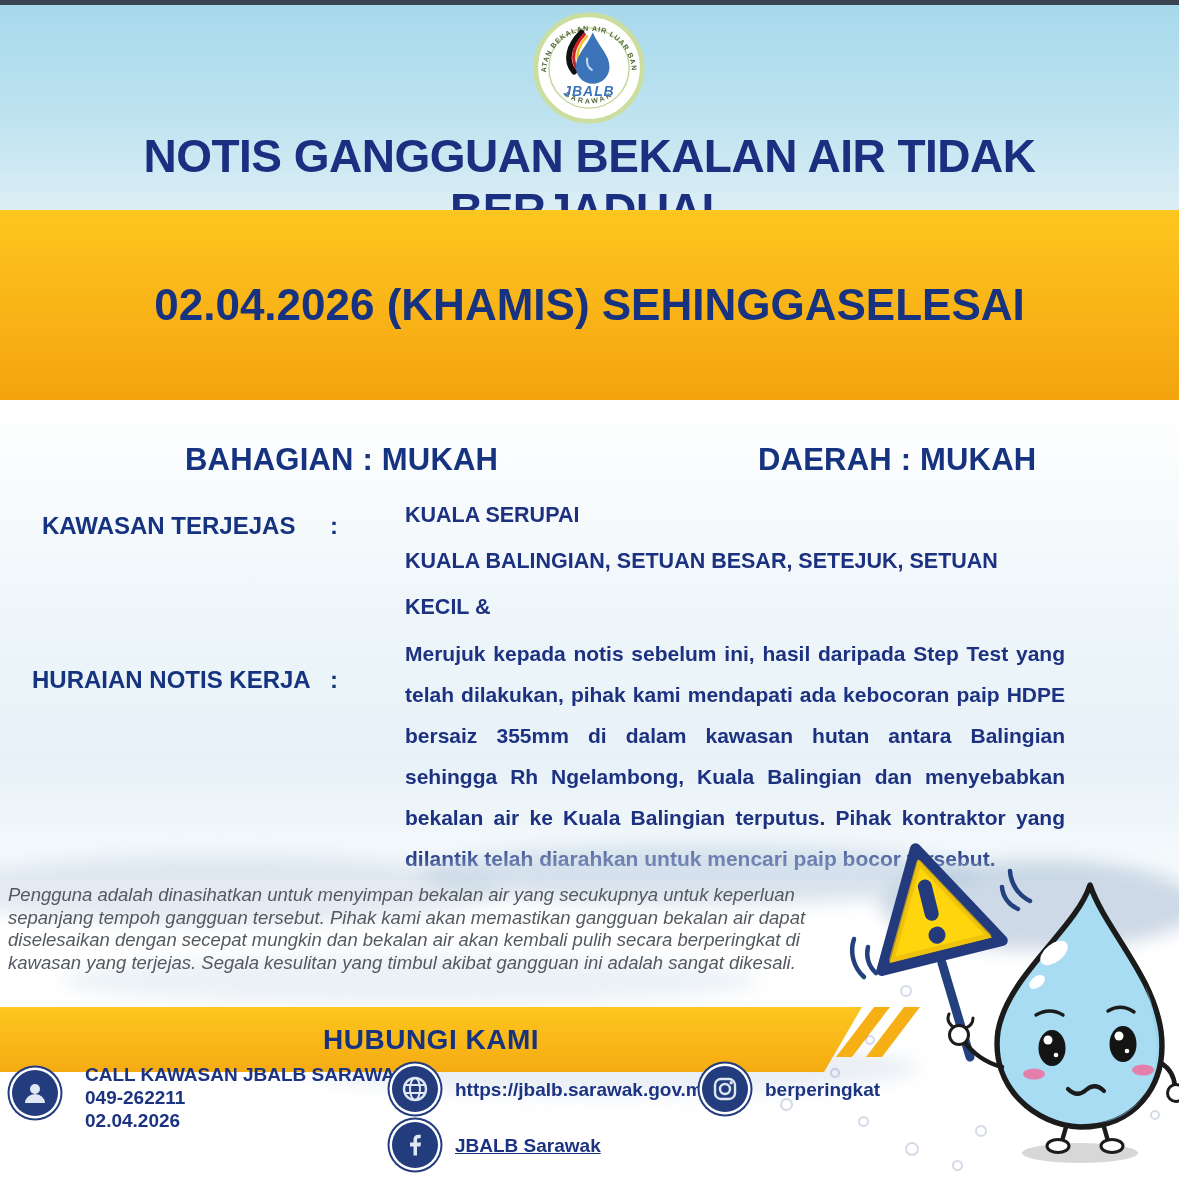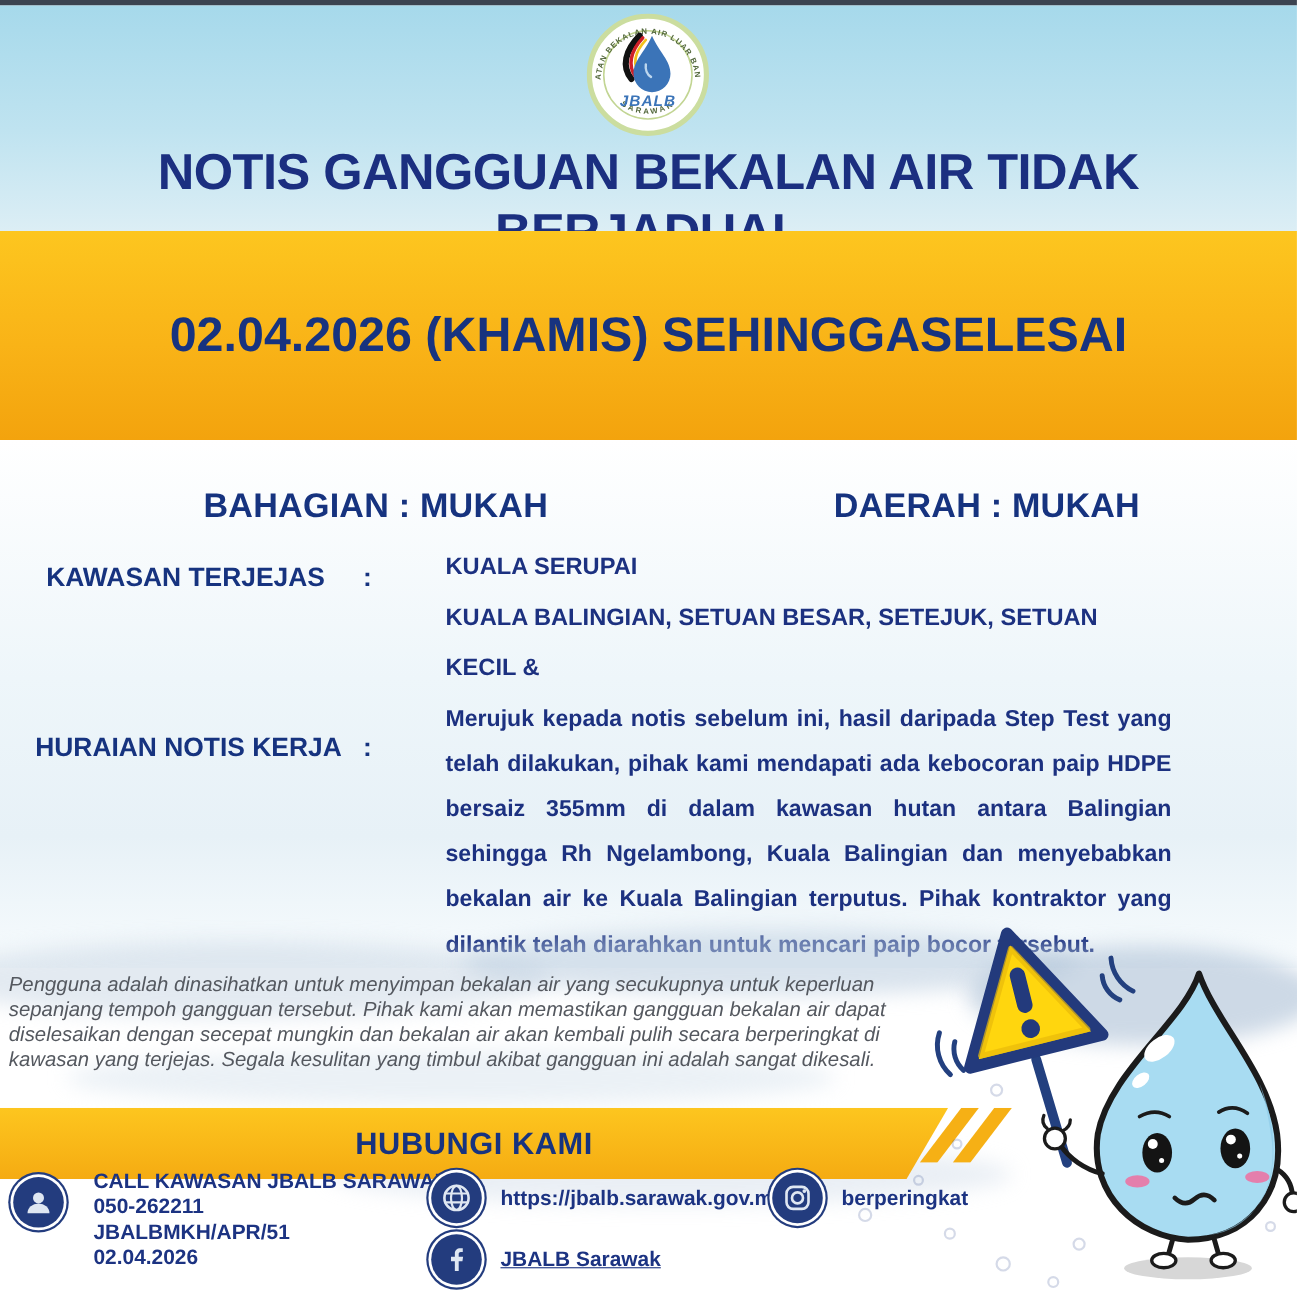--- a/index.html
+++ b/index.html
@@ -127,22 +127,21 @@
   <div id="stripe-2" class="abs stripe"></div>
 
   <div class="abs ficon" style="left:12px;top:1070px;">
     <svg width="30" height="30" viewBox="0 0 30 30">
       <circle cx="15" cy="11" r="5" fill="#dfe7f2"></circle>
       <path d="M5,25 a10,9 0 0 1 20,0 Z" fill="#dfe7f2"></path>
     </svg>
   </div>
   <div id="call-centre-block" class="abs contact-text" style="left:85px;top:1063px;">
     <div>CALL KAWASAN JBALB SARAWAK</div>
-    <div>050-262211</div>
-    <div>JBALBMKH/APR/51</div>
+    <div>049-262211</div>
     <div>02.04.2026</div>
   </div>
 
   <div class="abs ficon" style="left:392px;top:1066px;">
     <svg width="30" height="30" viewBox="0 0 30 30">
       <circle cx="15" cy="15" r="11" fill="none" stroke="#dfe7f2" stroke-width="2.4"></circle>
       <ellipse cx="15" cy="15" rx="5" ry="11" fill="none" stroke="#dfe7f2" stroke-width="2"></ellipse>
       <line x1="4" y1="11" x2="26" y2="11" stroke="#dfe7f2" stroke-width="2"></line>
       <line x1="4" y1="19" x2="26" y2="19" stroke="#dfe7f2" stroke-width="2"></line>
     </svg>

